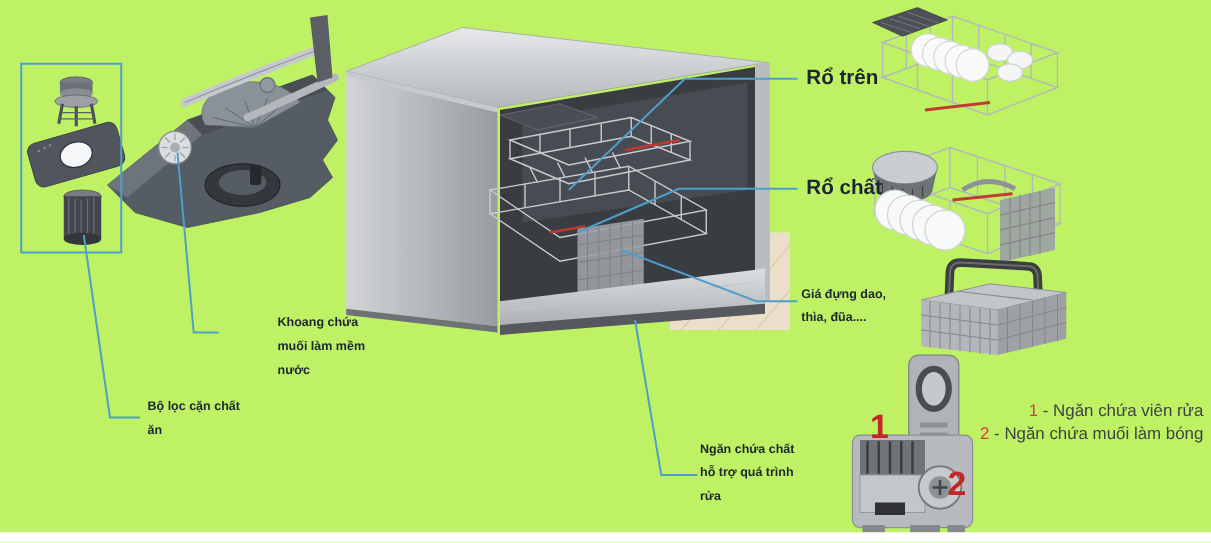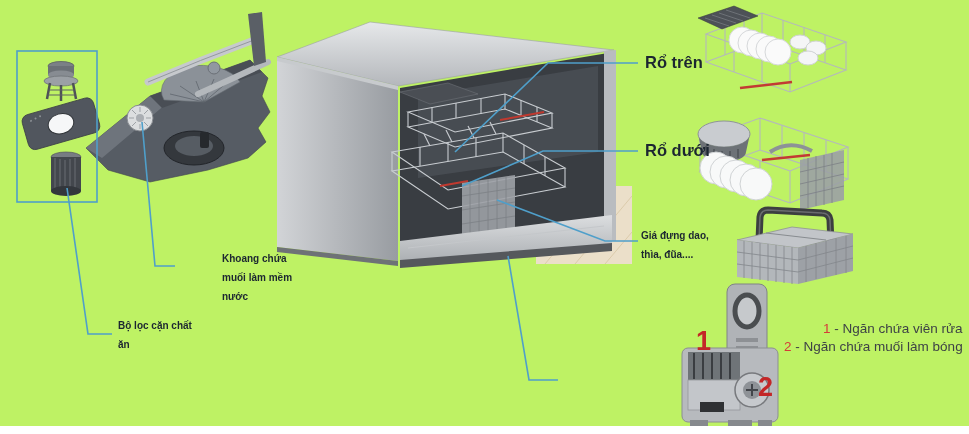--- a/index.html
+++ b/index.html
@@ -309,25 +309,28 @@
     <polyline points="462,186 543,151 638,151"></polyline>
     <polyline points="497,200 605,241 638,241"></polyline>
     <polyline points="508,256 529,380 558,380"></polyline>
     <polyline points="142,122 155,266 175,266"></polyline>
     <polyline points="67,188 88,334 112,334"></polyline>
   </g>
 </svg>
 
 <div class="label label-lg" style="left:645px;top:53px;">Rổ trên</div>
 
-<div class="label label-lg" style="left:645px;top:141px;">Rổ dưới</div>
+<div class="label label-lg" style="left:645px;top:141px;">Rổ chất</div>
 
 <div class="label" style="left:641px;top:226px;">Giá đựng dao,
 thìa, đũa....</div>
 
+<div class="label" style="left:560px;top:350px;">Ngăn chứa chất
+hỗ trợ quá trình
+rửa</div>
 
 <div class="label" style="left:177px;top:249px;margin-left:45px;">Khoang chứa
 muối làm mềm
 nước</div>
 
 <div class="label" style="left:118px;top:316px;">Bộ lọc cặn chất
 ăn</div>
 
 <div class="numeral" style="left:696px;top:328px;">1</div>
 <div class="numeral" style="left:758px;top:374px;">2</div>

